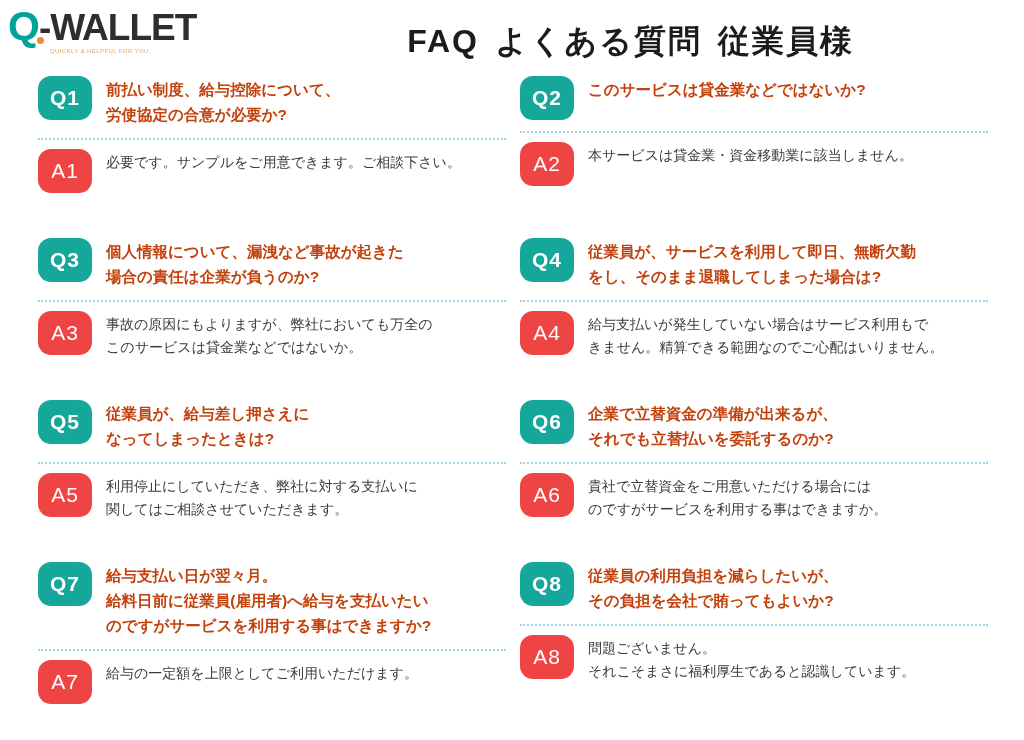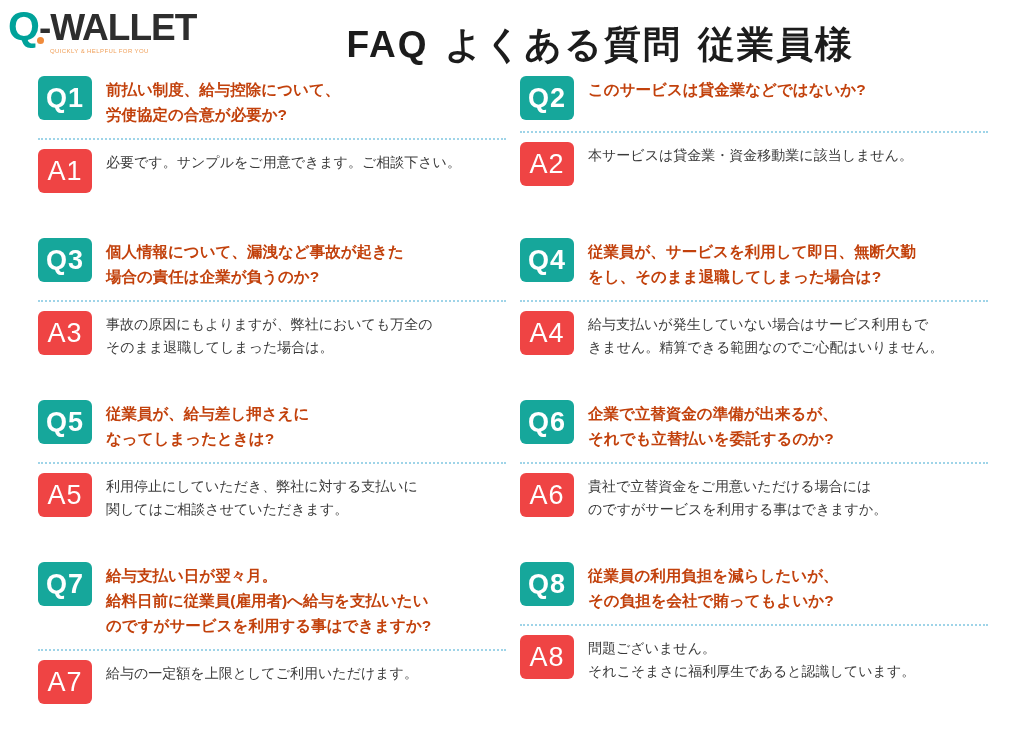--- a/index.html
+++ b/index.html
@@ -63,21 +63,21 @@
     top: 42px;
     font-size: 6px;
     letter-spacing: 0.4px;
     color: #f0a05a;
     white-space: nowrap;
   }
   .faq-title {
     position: absolute;
     right: 6px;
     top: 20px;
-    font-size: 37px;
+    font-size: 32px;
     font-weight: bold;
     color: #1c1c1c;
     letter-spacing: 2px;
     white-space: nowrap;
   }
   .faq-title .sp { display: inline-block; width: 16px; }
 
   
   .grid {
     position: absolute;
@@ -100,23 +100,23 @@
   }
 
   .row {
     display: flex;
     align-items: flex-start;
   }
   .badge {
     flex: 0 0 auto;
     width: 54px;
     height: 44px;
-    border-radius: 6px;
+    border-radius: 13px;
     color: #ffffff;
-    font-size: 27px;
+    font-size: 21px;
     font-weight: bold;
     display: flex;
     align-items: center;
     justify-content: center;
     letter-spacing: 1px;
   }
   .badge-q { background: #16a79b; }
   .badge-a { background: #ef4444; font-weight: normal; }
 
   .qtext {
@@ -190,21 +190,21 @@
           <div class="qtext">
             <div>個人情報について、漏洩など事故が起きた</div>
             <div>場合の責任は企業が負うのか?</div>
           </div>
         </div>
         <div class="divider"></div>
         <div class="row">
           <div class="badge badge-a">A3</div>
           <div class="atext">
             <div>事故の原因にもよりますが、弊社においても万全の</div>
-            <div>そのまま退職してしまった場合は。</div>
+            <div>このサービスは貸金業などではないか。</div>
           </div>
         </div>
       </div>
 
       <div class="qa-block">
         <div class="row">
           <div class="badge badge-q">Q5</div>
           <div class="qtext">
             <div>従業員が、給与差し押さえに</div>
             <div>なってしまったときは?</div>

